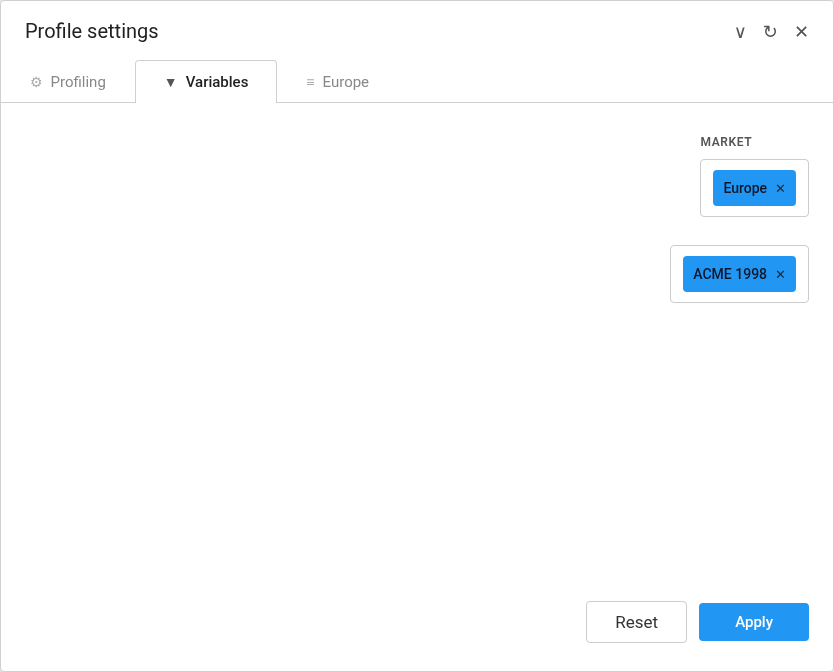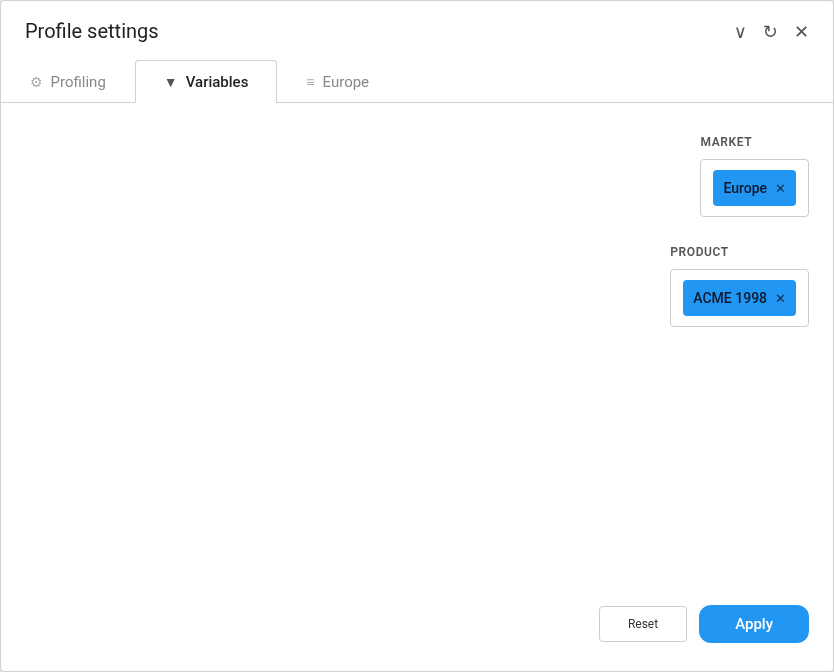--- a/index.html
+++ b/index.html
@@ -152,33 +152,33 @@
     .footer {
       display: flex;
       justify-content: flex-end;
       align-items: center;
       gap: 12px;
       padding: 16px 24px 28px 24px;
     }
 
     .btn-reset {
       padding: 10px 28px;
-      font-size: 12px;
+      font-size: 17px;
       border: 1px solid #cccccc;
       border-radius: 4px;
       background: #ffffff;
       color: #333333;
       cursor: pointer;
     }
 
     .btn-apply {
       padding: 10px 36px;
       font-size: 15px;
       border: none;
-      border-radius: 12px;
+      border-radius: 4px;
       background: #2196F3;
       color: #ffffff;
       cursor: pointer;
       font-weight: 500;
     }
   </style>
 </head>
 <body>
 
 <div class="dialog">
@@ -213,21 +213,20 @@
       <div class="field-label">MARKET</div>
       <div class="tag-input-container">
         <span class="tag">
           <span>Europe</span>
           <span class="tag-remove">✕</span>
         </span>
       </div>
     </div>
 
     <div class="field-section">
-      <div class="field-label">PRODUCT</div>
       <div class="tag-input-container">
         <span class="tag">
           <span>ACME 1998</span>
           <span class="tag-remove">✕</span>
         </span>
       </div>
     </div>
 
   </div>
 

